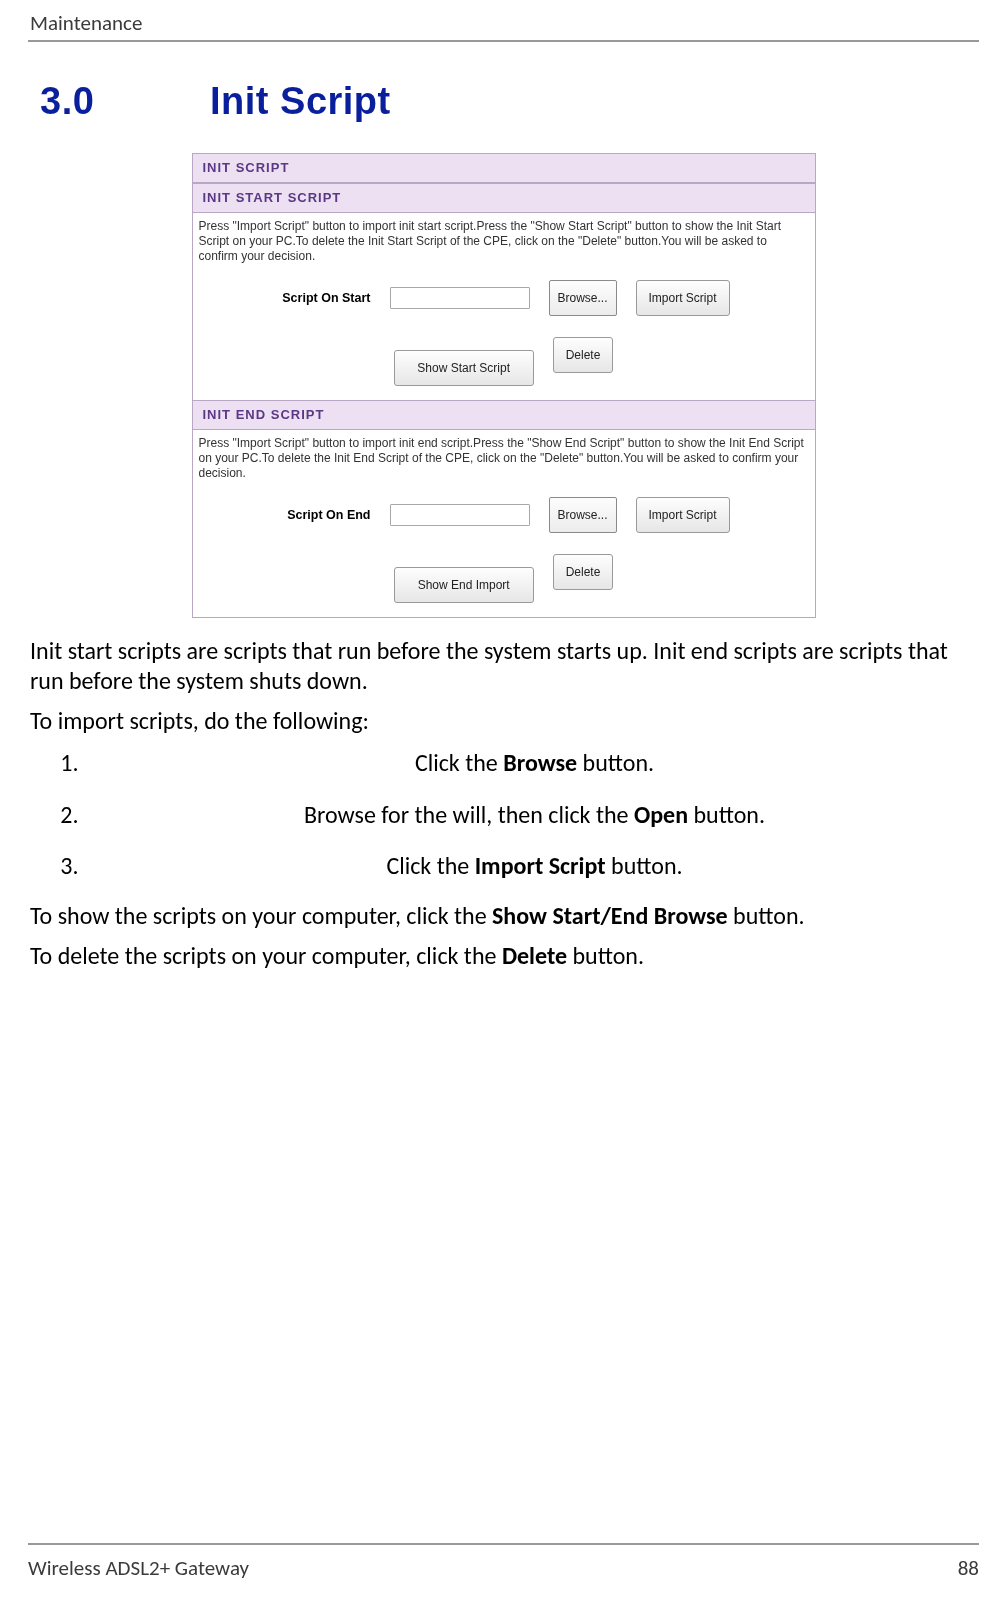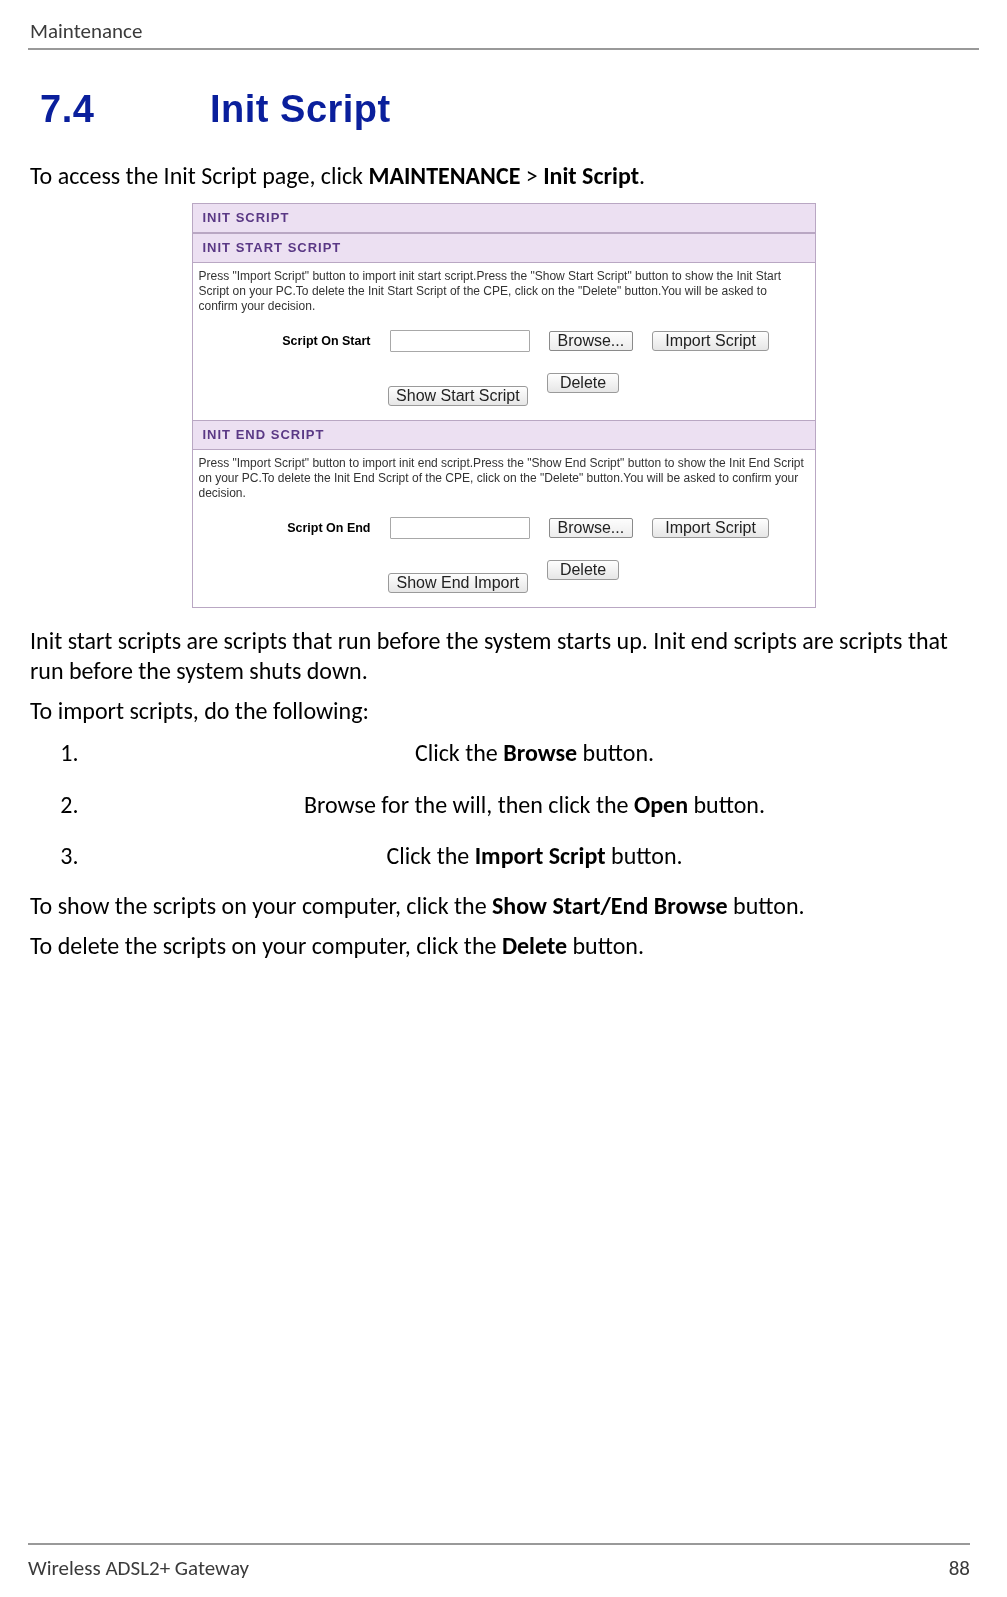--- a/index.html
+++ b/index.html
@@ -7,21 +7,21 @@
     margin: 0;
     padding: 0;
     background: #fff;
     font-family: Calibri, "Segoe UI", Arial, sans-serif;
     color: #000;
   }
   .page {
     width: 1007px;
     height: 1597px;
     position: relative;
-    padding: 16px 28px;
+    padding: 8px 28px;
   }
   .header-row {
     display: flex;
     justify-content: space-between;
     align-items: baseline;
     padding: 2px 2px 4px 2px;
     border-bottom: 2px solid #999;
   }
   .header-title {
     font-size: 21px;
@@ -91,23 +91,23 @@
     width: 140px;
     height: 22px;
     border: 1px solid #a8a8a8;
     background: #fff;
     border-radius: 1px;
   }
   .btn {
     display: inline-flex;
     align-items: center;
     justify-content: center;
-    height: 20px;
+    height: 36px;
     padding: 0 12px;
-    font-size: 16px;
+    font-size: 12px;
     font-family: Tahoma, Verdana, sans-serif;
     color: #222;
     background: linear-gradient(#fefefe, #e6e6e6);
     border: 1px solid #9a9a9a;
     border-radius: 3px;
     cursor: pointer;
     white-space: nowrap;
   }
   .btn.browse {
     border-radius: 2px;
@@ -120,47 +120,44 @@
   ol.steps {
     font-size: 24px;
     line-height: 1.4;
     margin: 8px 0 8px 24px;
     padding-left: 24px;
   }
   ol.steps li { margin: 10px 0 18px 6px; padding-left: 8px; text-align: center;}
   .footer {
     position: absolute;
     left: 28px;
-    right: 37px;
+    right: 28px;
     bottom: 16px;
     border-top: 2px solid #999;
     padding-top: 10px;
     display: flex;
     justify-content: space-between;
     font-size: 21px;
     color: #3b3b3b;
   }
 </style>
 </head>
 <body>
 
 <div class="page">
   <div class="header-row">
     <div class="header-title">Maintenance</div>
   </div>
 
   <div class="content">
     <h1 class="section-heading">
-      <span class="num">7.4</span><span>Init Script</span>
+      <span class="num">3.0</span><span>Init Script</span>
     </h1>
 
 
-    <p class="body">
-      <span>To access the Init Script page, click </span><span class="b">MAINTENANCE</span><span> &gt; </span><span class="b">Init Script</span><span>.</span>
-    </p>
 
     <div class="screenshot-wrap">
       <div class="ui-box">
         <div class="ui-section-title">INIT SCRIPT</div>
 
         <div class="divider"></div>
         <div class="ui-section-title">INIT START SCRIPT</div>
         <div class="ui-desc">Press "Import Script" button to import init start script.Press the "Show Start Script" button to show the Init Start Script on your PC.To delete the Init Start Script of the CPE, click on the "Delete" button.You will be asked to confirm your decision.</div>
         <div class="ui-form-area">
           <div class="form-row">

